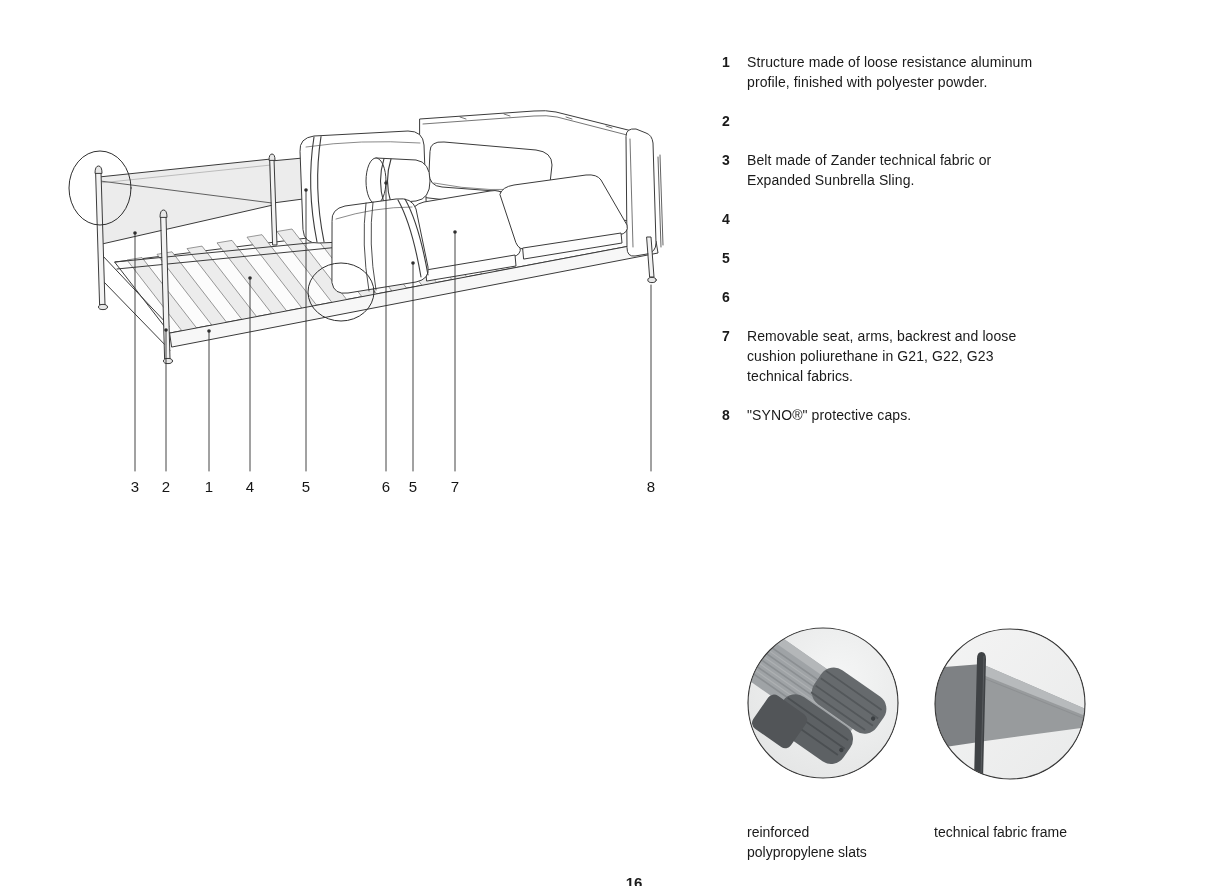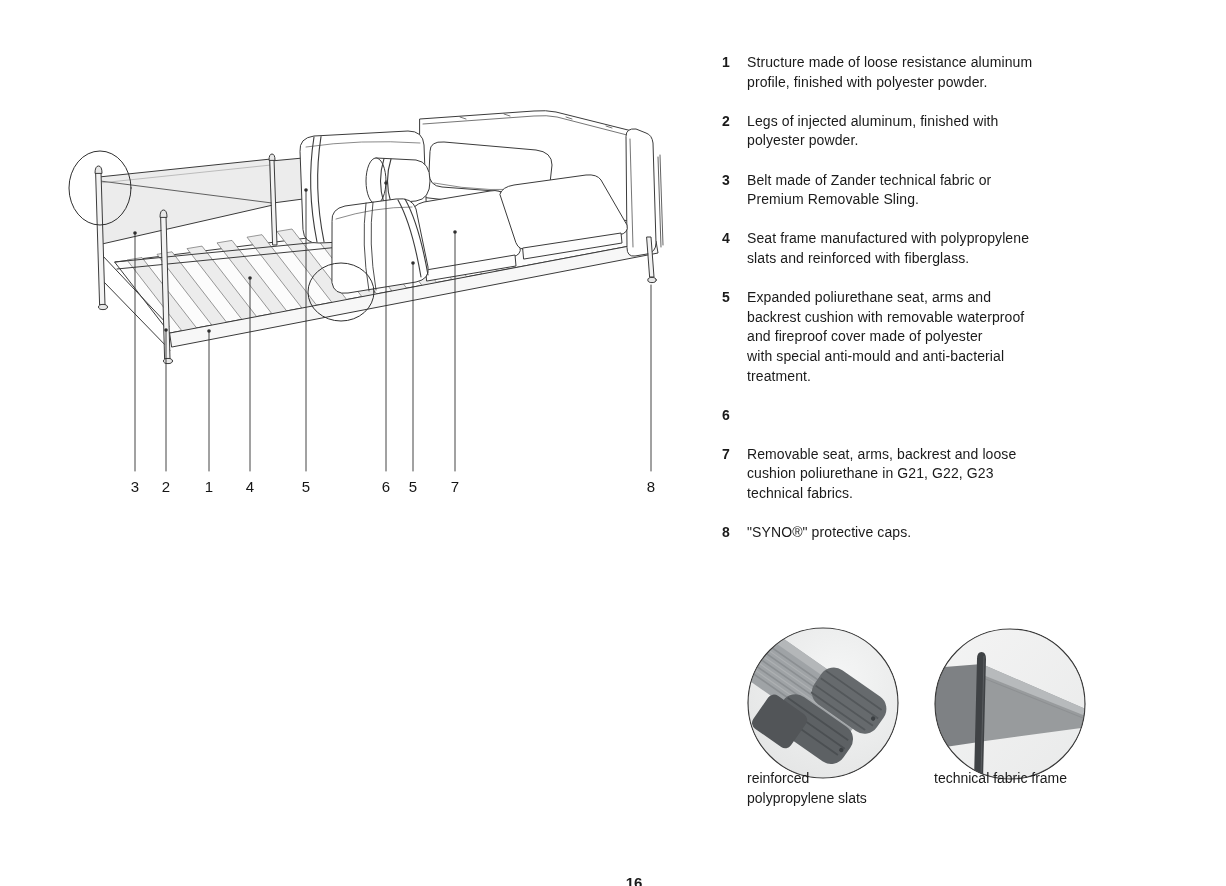--- a/index.html
+++ b/index.html
@@ -15,21 +15,21 @@
   .spec-list{position:absolute;left:722px;top:53px;width:352px;
     font-size:14px;line-height:19.6px;letter-spacing:.1px;}
   .spec-item{display:flex;margin-bottom:19.6px;}
   .spec-item:last-child{margin-bottom:0;}
   .spec-num{flex:0 0 25px;width:25px;font-weight:700;}
   .spec-text{white-space:pre-line;}
   
   .photo{position:absolute;width:152px;height:152px;border-radius:50%;overflow:hidden;}
   .photo-slats{left:747px;top:627px;}
   .photo-belt{left:934px;top:628px;}
-  .caption{position:absolute;top:768px;font-size:14px;line-height:20px;white-space:pre-line;}
+  .caption{position:absolute;top:822px;font-size:14px;line-height:20px;white-space:pre-line;}
   .caption-slats{left:747px;width:180px;}
   .caption-belt{left:934px;width:190px;}
   
   .page-num{position:absolute;left:604px;top:874px;width:60px;text-align:center;
     font-size:15px;font-weight:700;}
 </style>
 </head>
 <body>
 
 <svg class="diagram" viewBox="0 0 640 410" fill="none" stroke="#3b3b3b" stroke-width="1" stroke-linejoin="round" stroke-linecap="round">
@@ -152,40 +152,31 @@
 </svg>
 
 <div class="spec-list">
   <div class="spec-item">
     <div class="spec-num">1</div>
     <div class="spec-text">Structure made of loose resistance aluminum
 profile, finished with polyester powder.</div>
   </div>
   <div class="spec-item">
     <div class="spec-num">2</div>
-    <div class="spec-text">Legs of injected aluminum, finished with
-polyester powder.</div>
   </div>
   <div class="spec-item">
     <div class="spec-num">3</div>
     <div class="spec-text">Belt made of Zander technical fabric or
-Premium Removable Sling.</div>
+Expanded Sunbrella Sling.</div>
   </div>
   <div class="spec-item">
     <div class="spec-num">4</div>
-    <div class="spec-text">Seat frame manufactured with polypropylene
-slats and reinforced with fiberglass.</div>
   </div>
   <div class="spec-item">
     <div class="spec-num">5</div>
-    <div class="spec-text">Expanded poliurethane seat, arms and
-backrest cushion with removable waterproof
-and fireproof cover made of polyester
-with special anti-mould and anti-bacterial
-treatment.</div>
   </div>
   <div class="spec-item">
     <div class="spec-num">6</div>
   </div>
   <div class="spec-item">
     <div class="spec-num">7</div>
     <div class="spec-text">Removable seat, arms, backrest and loose
 cushion poliurethane in G21, G22, G23
 technical fabrics.</div>
   </div>

